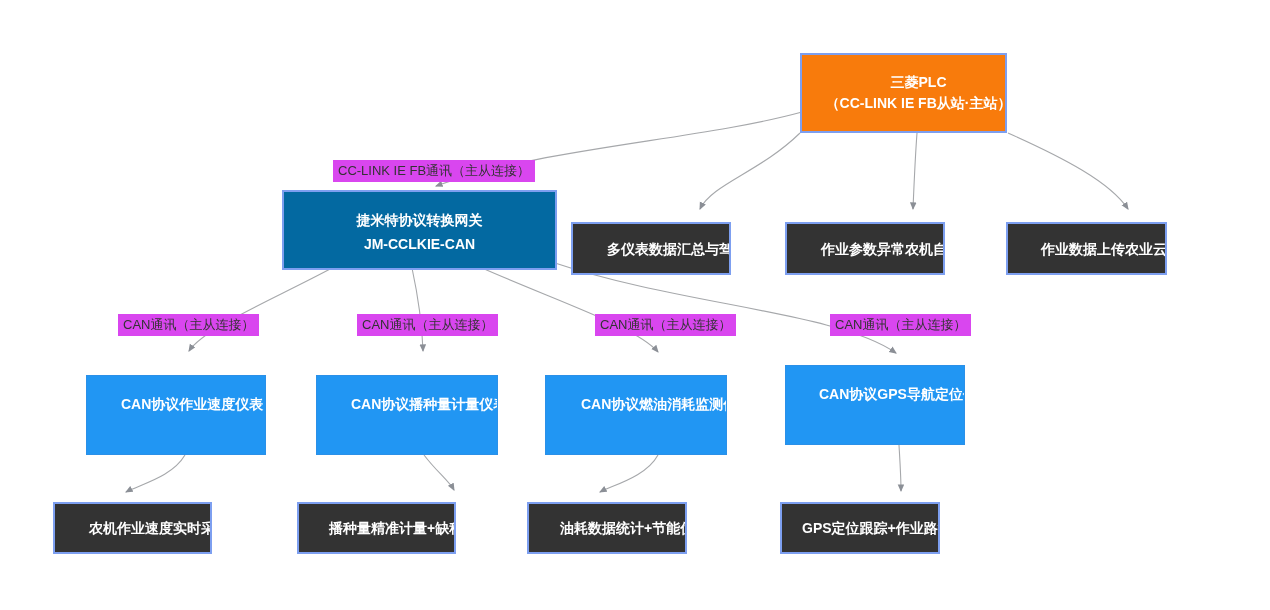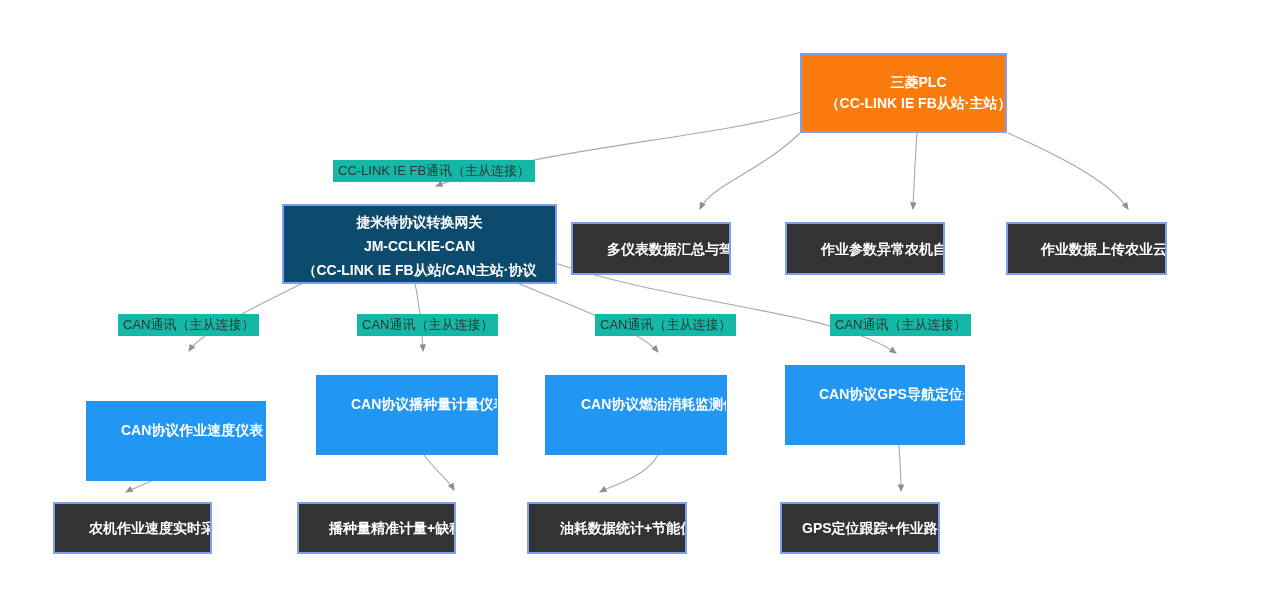--- a/index.html
+++ b/index.html
@@ -3,27 +3,27 @@
 <meta charset="utf-8">
 <style>
   html,body{margin:0;padding:0;background:#ffffff;}
   body{font-family:"Liberation Sans",sans-serif;}
   .canvas{position:relative;width:1270px;height:610px;background:#ffffff;overflow:hidden;}
   svg.edges{position:absolute;left:0;top:0;width:1270px;height:610px;pointer-events:none;}
   .node{position:absolute;box-sizing:border-box;overflow:hidden;color:#ffffff;
         font-weight:bold;font-size:14px;line-height:20px;}
   .bordered{border:2px solid #7D9FF0;}
   .orange{background:#F87B0C;}
-  .red{background:#0c4a6e;margin-top:14px;}
+  .red{background:#0369a1;}
   .dark{background:#333333;}
   .blue{background:#2196F3;border:1px solid #2b90e8;}
   .vcenter{display:flex;align-items:center;}
   .ccol{display:flex;flex-direction:column;align-items:center;justify-content:center;text-align:center;}
   .nw{white-space:nowrap;}
-  .elabel{position:absolute;background:#14b8a6;color:#333333;font-size:13px;
+  .elabel{position:absolute;background:#d946ef;color:#333333;font-size:13px;
           padding:2px 5px;white-space:nowrap;}
 </style>
 </head>
 <body>
 
 <div class="canvas">
 
   <svg class="edges" viewBox="0 0 1270 610">
     <defs>
       <marker id="arw" markerWidth="9" markerHeight="9" refX="6" refY="3" orient="auto">
@@ -47,34 +47,33 @@
   </svg>
 
   <div class="node orange bordered ccol" style="left:800px;top:53px;width:207px;height:80px;padding-left:30px;line-height:21px;">
     <div class="nw">三菱PLC</div>
     <div class="nw">（CC-LINK IE FB从站·主站）</div>
   </div>
 
   <div class="node red bordered ccol" style="left:282px;top:190px;width:275px;height:80px;line-height:24px;padding-top:4px;">
     <div class="nw">捷米特协议转换网关</div>
     <div class="nw">JM-CCLKIE-CAN</div>
-    <div class="nw">（CC-LINK IE FB从站/CAN主站·协议</div>
   </div>
 
   <div class="node dark bordered vcenter" style="left:571px;top:222px;width:160px;height:53px;">
     <span class="nw" style="padding-left:34px;">多仪表数据汇总与驾驶</span>
   </div>
   <div class="node dark bordered vcenter" style="left:785px;top:222px;width:160px;height:53px;">
     <span class="nw" style="padding-left:34px;">作业参数异常农机自动</span>
   </div>
   <div class="node dark bordered vcenter" style="left:1006px;top:222px;width:161px;height:53px;">
     <span class="nw" style="padding-left:33px;">作业数据上传农业云平</span>
   </div>
 
-  <div class="node blue" style="left:86px;top:375px;width:180px;height:80px;padding:18px 0 0 34px;margin-top:26px;">
+  <div class="node blue" style="left:86px;top:375px;width:180px;height:80px;padding:18px 0 0 34px;">
     <div class="nw">CAN协议作业速度仪表</div>
   </div>
   <div class="node blue" style="left:316px;top:375px;width:182px;height:80px;padding:18px 0 0 34px;">
     <div class="nw">CAN协议播种量计量仪表</div>
   </div>
   <div class="node blue" style="left:545px;top:375px;width:182px;height:80px;padding:18px 0 0 35px;">
     <div class="nw">CAN协议燃油消耗监测仪表</div>
   </div>
   <div class="node blue" style="left:785px;top:365px;width:180px;height:80px;padding:17px 0 0 33px;line-height:22px;">
     <div class="nw">CAN协议GPS导航定位仪表</div>

